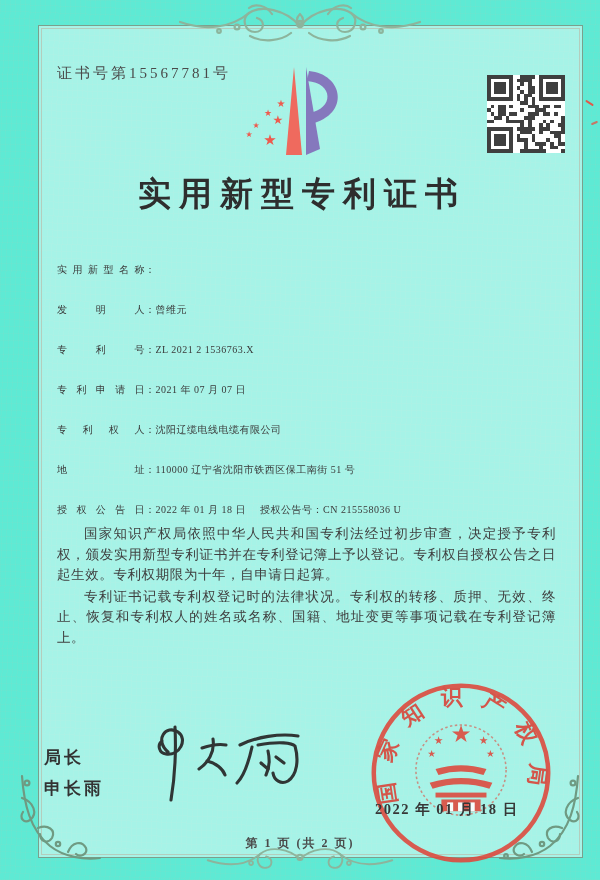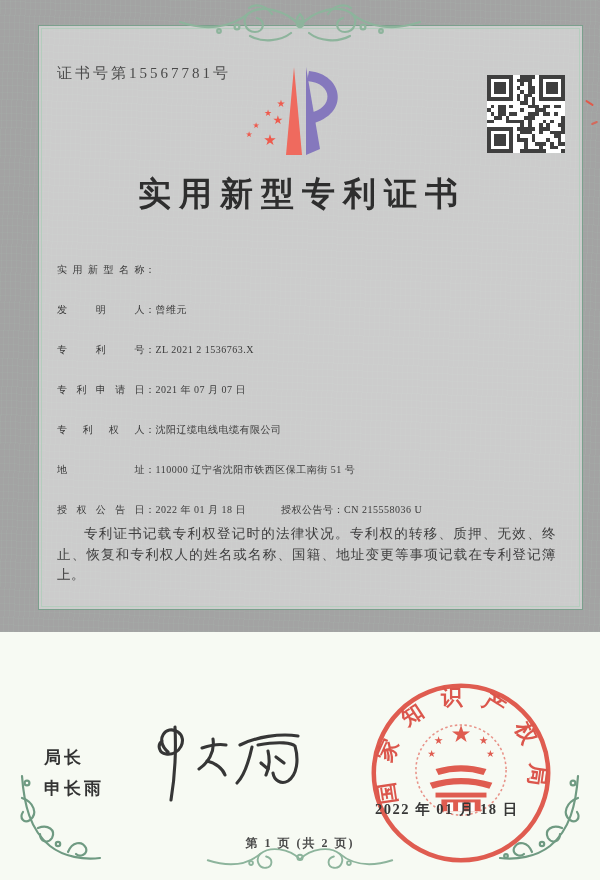--- a/index.html
+++ b/index.html
@@ -1,21 +1,21 @@
 <!DOCTYPE html>
 <html><head>
 <meta charset="utf-8">
 <style>
   html,body{margin:0;padding:0;}
   body{
     width:600px;height:880px;overflow:hidden;
     background:#f7faf3;
     font-family:"Liberation Serif","DejaVu Serif",serif;
   }
-  .page{position:relative;width:600px;height:632px;background:#a3a3a3;}
+  .page{position:relative;width:600px;height:880px;background:#5eead4;}
   
   .page::before{
     content:"";position:absolute;inset:0;pointer-events:none;z-index:0;
     background:
       repeating-linear-gradient(92deg, rgba(170,202,182,.10) 0 1px, transparent 1px 5px),
       repeating-linear-gradient(2deg,  rgba(170,202,182,.08) 0 1px, transparent 1px 7px);
   }
   
   .frame{position:absolute;top:25px;left:38px;right:17px;bottom:22px;
     border:1.5px solid #7ba08d;z-index:1;background:rgba(255,255,255,.45);}
@@ -24,21 +24,21 @@
   .cert-no{position:absolute;left:57px;top:64px;font-size:15px;letter-spacing:3px;color:#4a4a4a;z-index:3;}
   .logo{position:absolute;left:243px;top:64px;width:108px;height:100px;z-index:3;}
   .qr{position:absolute;left:487px;top:75px;width:78px;height:78px;z-index:3;}
   .title{position:absolute;top:172px;left:0;right:0;text-align:center;
     font-size:33px;font-weight:700;letter-spacing:8px;padding-left:4px;color:#2e2e2e;z-index:3;}
   .fields{position:absolute;left:57px;top:258px;right:42px;z-index:3;color:#3a3a3a;font-size:10px;letter-spacing:.5px;}
   .frow{display:flex;align-items:flex-start;line-height:23px;margin-bottom:17px;}
   .flabel{display:inline-block;width:88px;text-align:justify;text-align-last:justify;flex:none;}
   .fcolon{flex:none;}
   .fvalue{flex:1;}
-  .pair2{margin-left:35px;display:flex;}
+  .pair2{margin-left:14px;display:flex;}
   .paras{position:absolute;left:57px;right:44px;top:524px;z-index:3;color:#3f3f3f;
     font-size:13.5px;line-height:20.5px;letter-spacing:.6px;text-align:justify;}
   .paras p{margin:0 0 1px 0;text-indent:2em;}
   .signer{position:absolute;left:44px;top:742px;z-index:4;font-size:17px;
     letter-spacing:3px;line-height:31px;color:#333;font-weight:600;}
   .signature{position:absolute;left:138px;top:718px;width:210px;height:95px;z-index:4;}
   .seal{position:absolute;left:363px;top:675px;width:196px;height:196px;z-index:3;opacity:.9;}
   .seal-date{position:absolute;left:375px;top:800px;z-index:5;font-size:14.5px;
     letter-spacing:1.5px;color:#373737;font-weight:600;}
   .footer-page{position:absolute;left:0;right:0;top:835px;text-align:center;
@@ -391,20 +391,21 @@
       <span>2022 年 01 月 18 日</span>
       <span class="pair2">
         <span>授权公告号</span>
           <span>：</span>
         <span>CN 215558036 U</span>
       </span>
     </div>
   </div>
 
   <div class="paras">
+    <p>国家知识产权局依照中华人民共和国专利法经过初步审查，决定授予专利权，颁发实用新型专利证书并在专利登记簿上予以登记。专利权自授权公告之日起生效。专利权期限为十年，自申请日起算。</p>
     <p>专利证书记载专利权登记时的法律状况。专利权的转移、质押、无效、终止、恢复和专利权人的姓名或名称、国籍、地址变更等事项记载在专利登记簿上。</p>
   </div>
 
   <div class="signer">
     <div>局长</div>
     <div>申长雨</div>
   </div>
 
   <svg class="signature" viewBox="0 0 210 95">
     <g stroke="#262626" stroke-width="3.1" fill="none" stroke-linecap="round" stroke-linejoin="round" opacity=".92">

